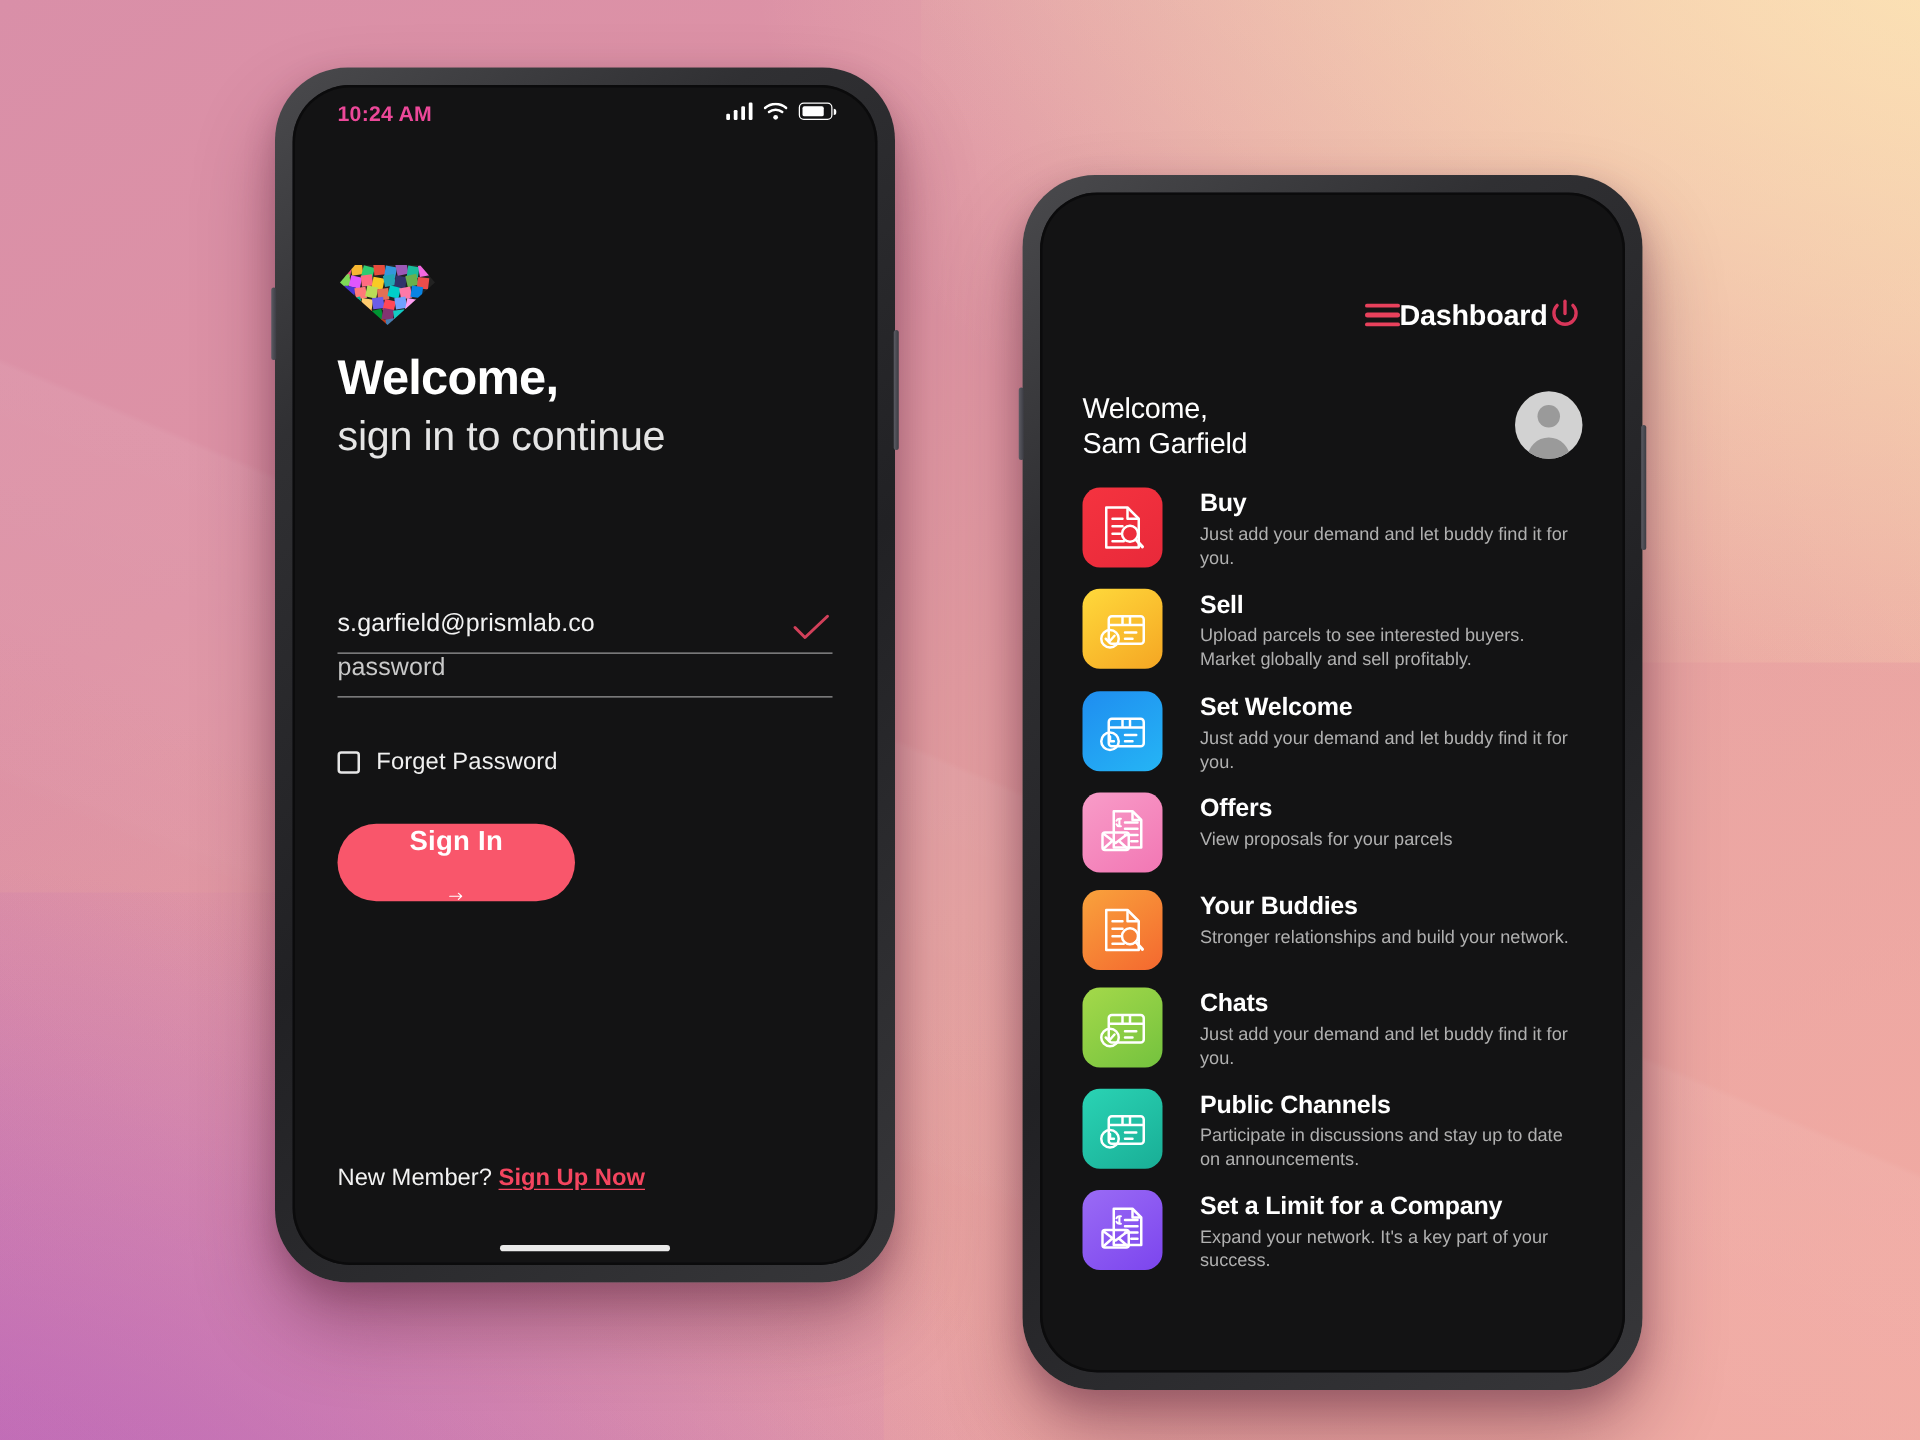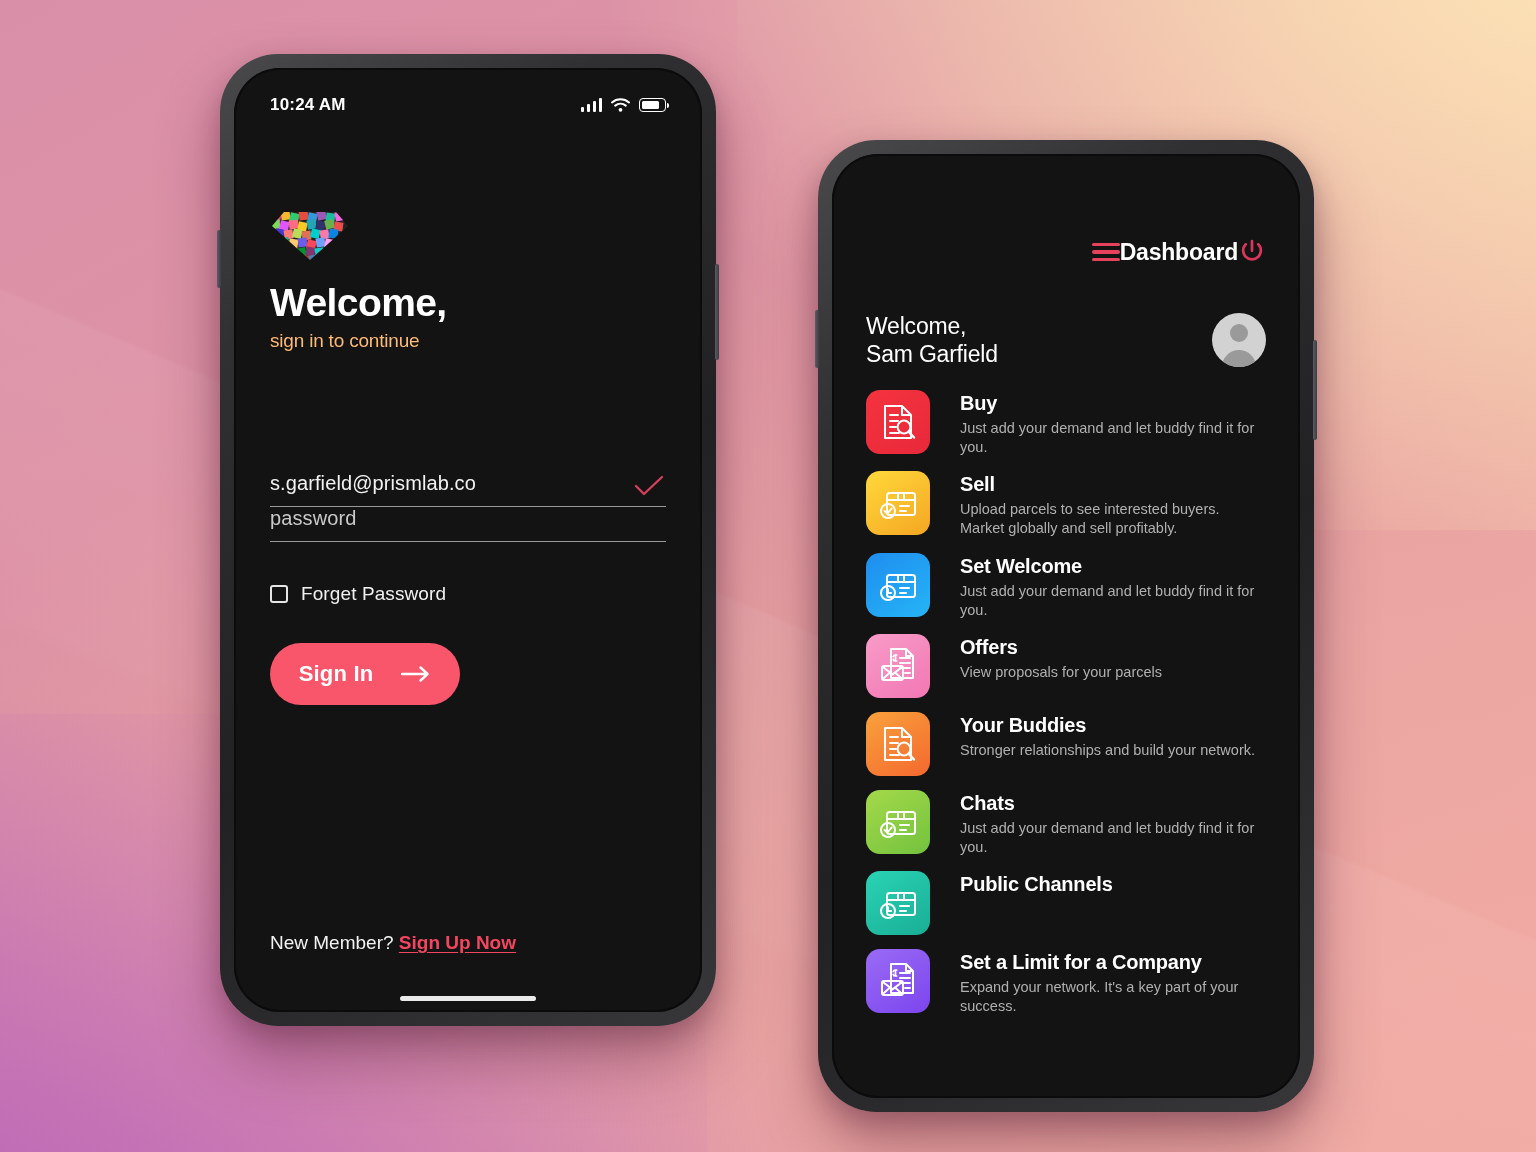--- a/index.html
+++ b/index.html
@@ -33,53 +33,53 @@
   .phone .screen{width:100%;height:100%;border-radius:46px;background:#131314;
                  overflow:hidden;position:relative;
                  box-shadow:inset 0 0 0 2px #0b0b0c;}
   .sidebtn{position:absolute;border-radius:3px;
            background:linear-gradient(90deg,#5b5b63,#3c3c43);}
 
   #phone-left{left:220px;top:54px;width:468px;height:944px;}
   #phone-right{left:818px;top:140px;width:468px;height:944px;}
 
   
-  .statusbar{height:46px;display:flex;align-items:center;justify-content:space-between;
-             padding:14px 36px 0 36px;color:#ffffff;}
+  .statusbar{height:46px;display:flex;align-items:flex-start;justify-content:space-between;
+             padding:14px 36px 0 36px;color:#ec4899;}
   .status-time{font-size:17px;font-weight:700;letter-spacing:.2px;}
   .status-icons{display:flex;align-items:flex-end;gap:9px;}
   .bars{display:flex;align-items:flex-end;gap:2.5px;height:14px;}
   .bars i{display:block;width:3.5px;background:#fff;border-radius:1px;}
   .bars i:nth-child(1){height:5px;} .bars i:nth-child(2){height:8px;}
   .bars i:nth-child(3){height:11px;} .bars i:nth-child(4){height:14px;}
   .batt{width:27px;height:14px;border:1.8px solid #fff;border-radius:4px;position:relative;padding:2px;box-sizing:border-box;}
   .batt::after{content:"";position:absolute;right:-4px;top:4px;width:2px;height:5px;background:#fff;border-radius:0 2px 2px 0;}
   .batt span{display:block;height:100%;width:82%;background:#fff;border-radius:1.5px;}
 
   .login-body{padding:0 36px;color:#fff;height:calc(100% - 46px);display:flex;flex-direction:column;}
   .logo{margin-top:82px;width:80px;height:52px;position:relative;}
   .logo svg{display:block;}
   .welcome{font-size:39px;font-weight:700;margin-top:20px;letter-spacing:-.6px;line-height:1.06;}
-  .subtitle{font-size:19px;color:#fdba74;margin-top:7px;letter-spacing:-.2px;font-weight:400;}
+  .subtitle{font-size:33px;color:#e5e5e5;margin-top:7px;letter-spacing:-.2px;font-weight:400;}
 
   .fields{margin-top:120px;}
   .field{position:relative;padding-bottom:11px;border-bottom:1.6px solid #9a9a9a;}
   .field + .field{}
   .field .val{font-size:20px;color:#f2f2f2;letter-spacing:.1px;}
   .field .ph{font-size:20px;color:#c9c9c9;letter-spacing:.1px;}
   .check-ok{position:absolute;right:2px;bottom:9px;}
 
   .forget{display:flex;align-items:center;gap:13px;margin-top:41px;}
   .cbox{width:18px;height:18px;border:2px solid #e6e6e6;border-radius:3px;box-sizing:border-box;}
   .forget-label{font-size:19px;color:#f0f0f0;letter-spacing:.1px;}
 
   .signin{margin-top:38px;width:190px;height:62px;border-radius:31px;border:0;
           background:#f9566b;color:#fff;font-size:22px;font-weight:700;
           display:flex;align-items:center;justify-content:center;gap:28px;cursor:pointer;
-          font-family:inherit;letter-spacing:.2px;}
+          font-family:inherit;letter-spacing:.2px;flex-direction:column;}
 
   .newmember{margin-top:auto;margin-bottom:16px;font-size:19px;color:#f2f2f2;}
   .newmember .link{color:#f4455f;font-weight:700;text-decoration:underline;text-underline-offset:3px;}
   .homebar{height:56px;display:flex;align-items:center;justify-content:center;}
   .homebar i{display:block;width:136px;height:5px;border-radius:3px;background:#eaeaea;}
 
   
   .dash{height:100%;display:flex;flex-direction:column;color:#fff;}
   .dash-top{display:flex;align-items:center;justify-content:flex-end;padding:84px 34px 0 34px;}
   .burger{width:28px;height:18px;display:flex;flex-direction:column;justify-content:space-between;cursor:pointer;}
@@ -332,20 +332,21 @@
             </div>
           </div>
           <div class="row">
             <div class="tile" style="background: linear-gradient(145deg, rgb(42, 211, 180), rgb(25, 174, 150));">
               <svg viewBox="0 0 40 40">
                 <use href="#ic-box-clock"></use>
               </svg>
             </div>
             <div class="row-text">
               <div class="row-title">Public Channels</div>
+              <div class="row-desc">Participate in discussions and stay up to date on announcements.</div>
             </div>
           </div>
           <div class="row">
             <div class="tile" style="background: linear-gradient(145deg, rgb(154, 107, 245), rgb(124, 69, 238));">
               <svg viewBox="0 0 40 40">
                 <use href="#ic-invoice-envelope"></use>
               </svg>
             </div>
             <div class="row-text">
               <div class="row-title">Set a Limit for a Company</div>

